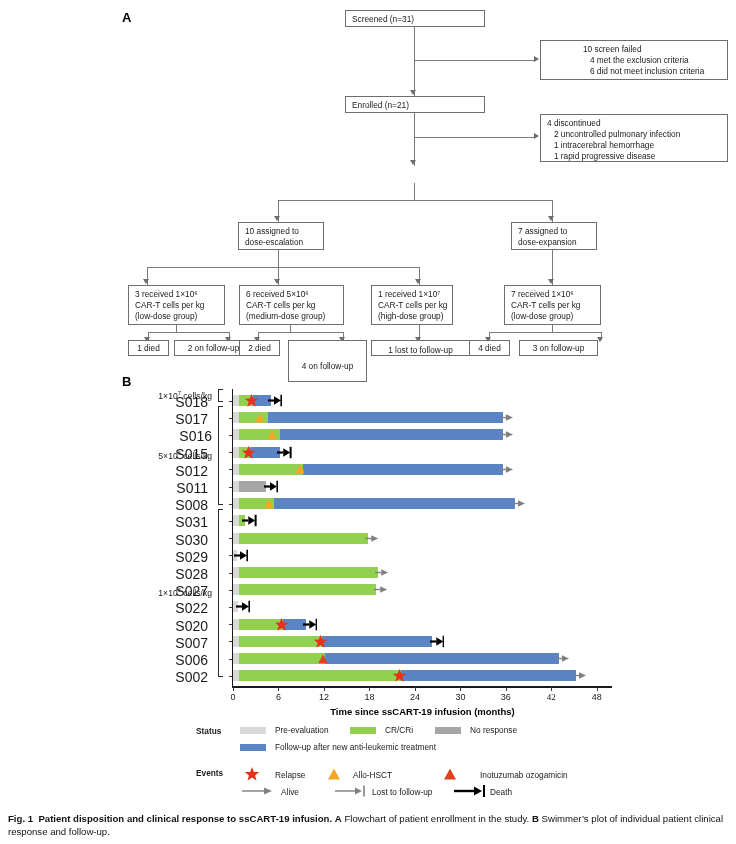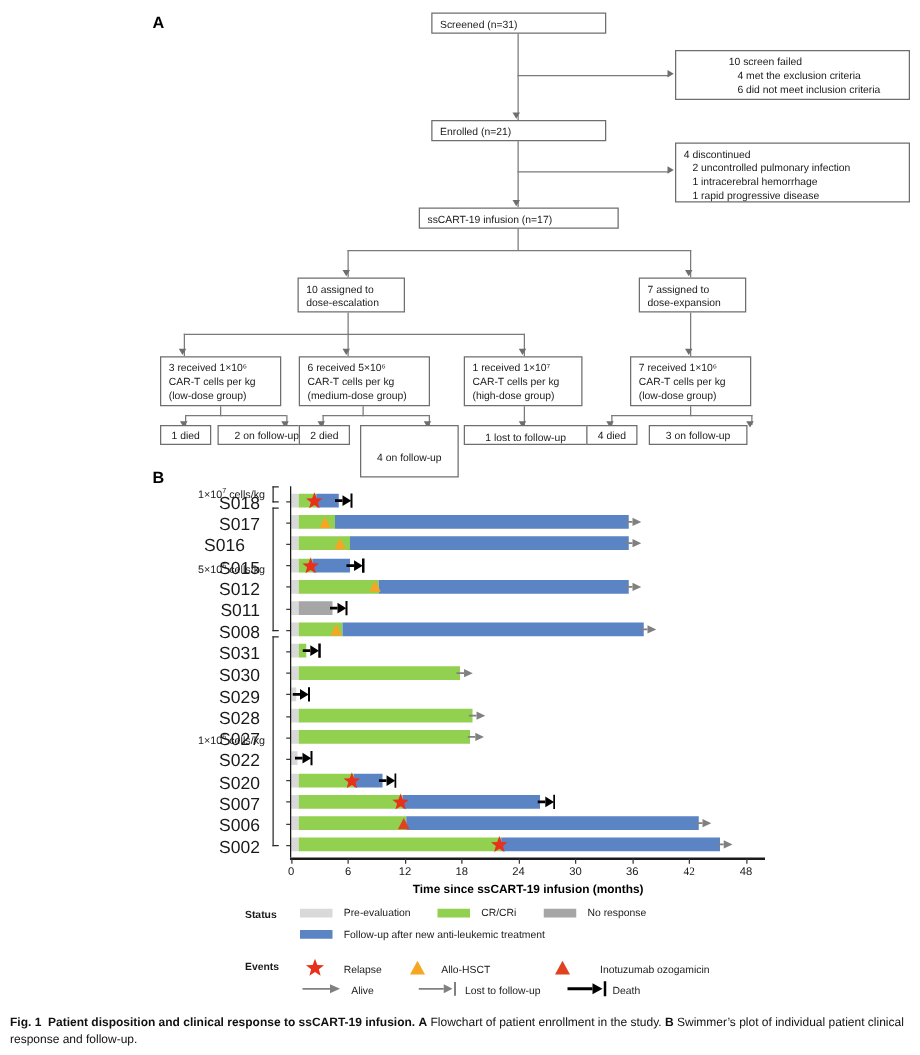--- a/index.html
+++ b/index.html
@@ -89,21 +89,20 @@
   <div class="fbox" style="left:345px; top:96px; width:140px; height:17px;">Enrolled (n=21)</div>
   <div class="vline" style="left:414px; top:113px; height:53px;"></div>
   <div class="hline" style="left:414px; top:137px; width:121px;"></div>
   <div class="arrow-right" style="left:534px; top:133px;"></div>
   <div class="arrow-down" style="left:410px; top:160px;"></div>
   <div class="fbox" style="left:540px; top:114px; width:188px; height:48px;">4 discontinued
    2 uncontrolled pulmonary infection
    1 intracerebral hemorrhage
    1 rapid progressive disease</div>
 
-  <div class="fbox" style="left:335px; top:166px; width:160px; height:17px;">ssCART-19 infusion (n=17)</div>
   <div class="vline" style="left:414px; top:183px; height:17px;"></div>
   <div class="hline" style="left:278px; top:200px; width:275px;"></div>
   <div class="vline" style="left:278px; top:200px; height:22px;"></div>
   <div class="vline" style="left:552px; top:200px; height:22px;"></div>
   <div class="arrow-down" style="left:274px; top:216px;"></div>
   <div class="arrow-down" style="left:548px; top:216px;"></div>
 
   <div class="fbox" style="left:238px; top:222px; width:86px; height:28px;">10 assigned to
 dose-escalation</div>
   <div class="fbox" style="left:511px; top:222px; width:86px; height:28px;">7 assigned to
@@ -119,21 +118,21 @@
   <div class="arrow-down" style="left:415px; top:279px;"></div>
   <div class="vline" style="left:552px; top:250px; height:35px;"></div>
   <div class="arrow-down" style="left:548px; top:279px;"></div>
 
   <div class="fbox" style="left:128px; top:285px; width:97px; height:40px;">3 received 1×10⁶
 CAR-T cells per kg
 (low-dose group)</div>
   <div class="fbox" style="left:239px; top:285px; width:105px; height:40px;">6 received 5×10⁶
 CAR-T cells per kg
 (medium-dose group)</div>
-  <div class="fbox" style="left:371px; top:285px; width:95px; height:40px;">1 received 1×10⁷
+  <div class="fbox" style="left:371px; top:285px; width:82px; height:40px;">1 received 1×10⁷
 CAR-T cells per kg
 (high-dose group)</div>
   <div class="fbox" style="left:504px; top:285px; width:97px; height:40px;">7 received 1×10⁶
 CAR-T cells per kg
 (low-dose group)</div>
 
   <div class="vline" style="left:176px; top:325px; height:8px;"></div>
   <div class="hline" style="left:148px; top:332px; width:81px;"></div>
   <div class="vline" style="left:148px; top:332px; height:8px;"></div>
   <div class="vline" style="left:229px; top:332px; height:8px;"></div>
@@ -193,21 +192,21 @@
       <div class="seg" style="left: 233px; width: 6.064px; top: 40.2px; background: rgb(217, 217, 217);"></div>
       <div class="seg" style="left: 239.064px; width: 28.804px; top: 40.2px; background: rgb(146, 208, 80);"></div>
       <div class="seg" style="left: 267.868px; width: 234.98px; top: 40.2px; background: rgb(91, 132, 196);"></div>
       <svg width="12" height="12" viewBox="0 0 18 18" style="position: absolute; left: 254.288px; top: 39.7px;">
         <polygon points="9,2 16,15.5 2,15.5" fill="#f5a623"></polygon>
       </svg>
       <svg width="14" height="13" viewBox="0 0 14 13" style="position: absolute; left: 500.195px; top: 39.2px;">
         <line x1="0" y1="6.5" x2="6" y2="6.5" stroke="#808080" stroke-width="1.4"></line>
         <polygon points="6,3.2 13,6.5 6,9.8" fill="#808080"></polygon>
       </svg>
-      <div class="ylabel" style="left: 148px; width: 48px; top: 56.4px;">S016</div>
+      <div class="ylabel" style="left: 164px; width: 48px; top: 56.4px;">S016</div>
       <div class="tickmark" style="left: 229px; top: 62.9px;"></div>
       <div class="seg" style="left: 233px; width: 6.064px; top: 57.4px; background: rgb(217, 217, 217);"></div>
       <div class="seg" style="left: 239.064px; width: 40.932px; top: 57.4px; background: rgb(146, 208, 80);"></div>
       <div class="seg" style="left: 279.996px; width: 222.852px; top: 57.4px; background: rgb(91, 132, 196);"></div>
       <svg width="12" height="12" viewBox="0 0 18 18" style="position: absolute; left: 266.416px; top: 56.9px;">
         <polygon points="9,2 16,15.5 2,15.5" fill="#f5a623"></polygon>
       </svg>
       <svg width="14" height="13" viewBox="0 0 14 13" style="position: absolute; left: 500.195px; top: 56.4px;">
         <line x1="0" y1="6.5" x2="6" y2="6.5" stroke="#808080" stroke-width="1.4"></line>
         <polygon points="6,3.2 13,6.5 6,9.8" fill="#808080"></polygon>

